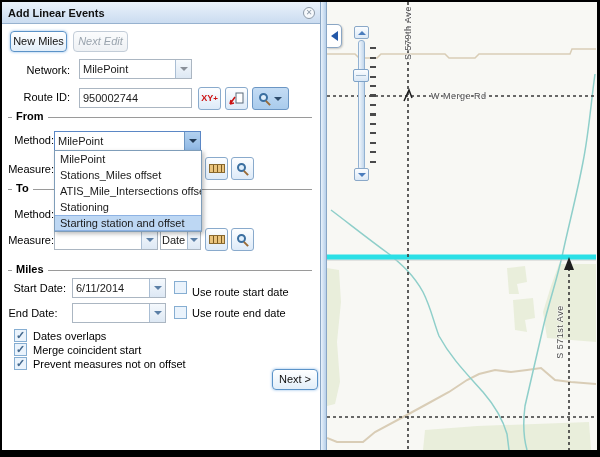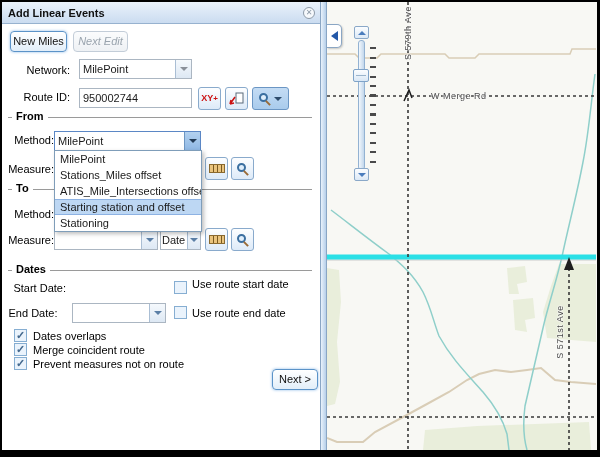--- a/index.html
+++ b/index.html
@@ -198,47 +198,53 @@
       <span class="lens">
             <b></b>
             <i></i>
           </span>
     </div>
 
     <div id="dropdown">
       <div class="item">MilePoint</div>
       <div class="item">Stations_Miles offset</div>
       <div class="item">ATIS_Mile_Intersections offset</div>
+      <div class="item">Stationing</div>
       <div class="item hl">Starting station and offset</div>
-      <div class="item">Stationing</div>
     </div>
 
     <div class="legend" style="top:268px;">
-      <span>Dates</span>
+      <span>Miles</span>
     </div>
     <span class="lbl" style="left:-2px;top:280px;">Start Date:</span>
+    <div class="combo" style="left:70px;top:276px;width:94px;height:20px;">
+      <span class="val">6/11/2014</span>
+      <span class="arrow">
+            <i></i>
+          </span>
+    </div>
     <div class="cb" style="left:172px;top:279px;"></div>
-    <span class="cb-lbl" style="left:190px;top:276px;">Use route start date</span>
+    <span class="cb-lbl" style="left:190px;top:284px;">Use route start date</span>
 
     <span class="lbl" style="left:-2px;top:305px;text-align:center;">End Date:</span>
     <div class="combo" style="left:70px;top:301px;width:94px;height:20px;">
       <span class="val"></span>
       <span class="arrow">
             <i></i>
           </span>
     </div>
     <div class="cb" style="left:172px;top:304px;"></div>
     <span class="cb-lbl" style="left:190px;top:305px;">Use route end date</span>
 
     <div class="cb checked" style="left:12px;top:327px;"></div>
     <span class="cb-lbl" style="left:31px;top:328px;">Dates overlaps</span>
     <div class="cb checked" style="left:12px;top:341px;"></div>
-    <span class="cb-lbl" style="left:31px;top:342px;">Merge coincident route</span>
+    <span class="cb-lbl" style="left:31px;top:342px;">Merge coincident start</span>
     <div class="cb checked" style="left:12px;top:355px;"></div>
-    <span class="cb-lbl" style="left:31px;top:356px;">Prevent measures not on route</span>
+    <span class="cb-lbl" style="left:31px;top:356px;">Prevent measures not on offset</span>
 
     <div class="btn" style="left:270px;top:367px;width:46px;height:21px;line-height:19px;">Next &gt;</div>
   </div>
 
   <div id="splitter"></div>
 
   <div id="map">
     <svg width="269" height="448" viewBox="0 0 269 448">
 
       <path d="M0,266 L12,268 L14,300 L10,340 L13,380 L8,402 L0,404 Z" fill="#e9eedb"></path>

